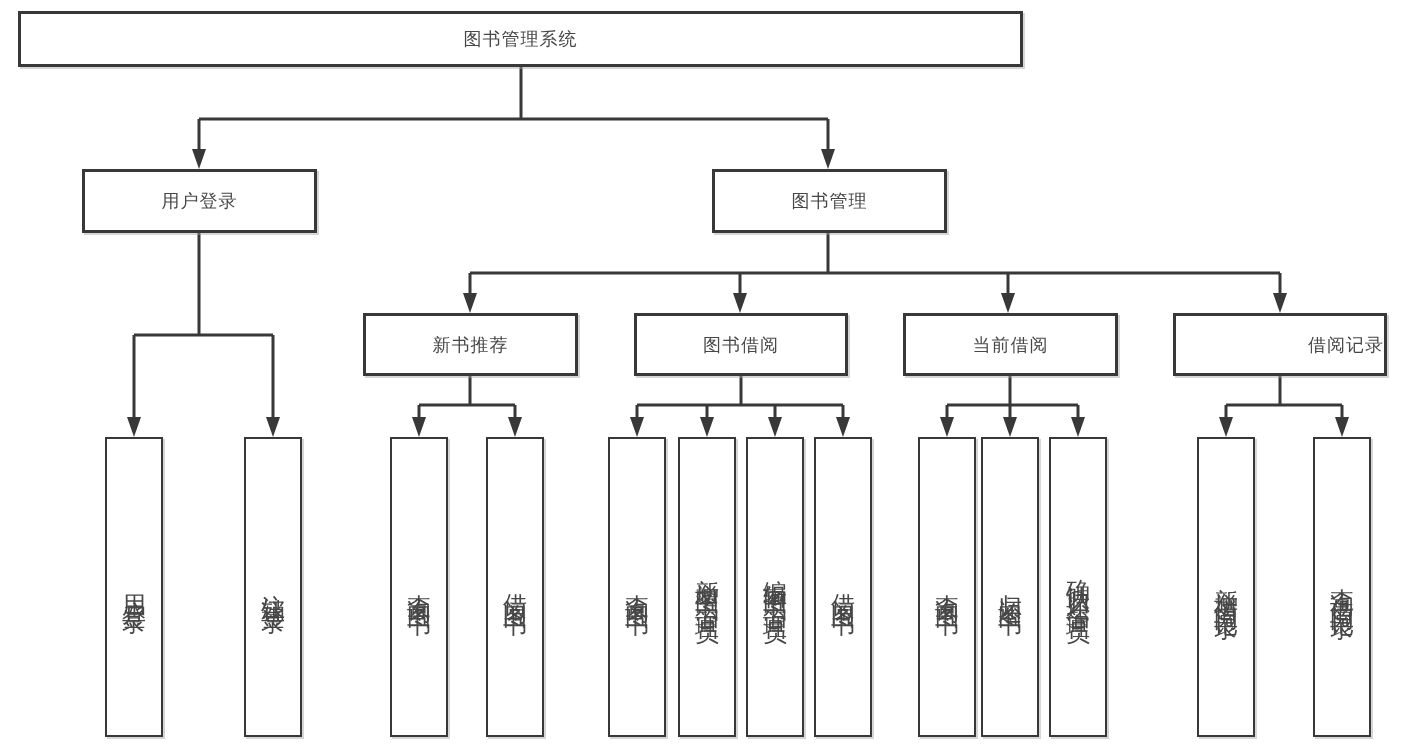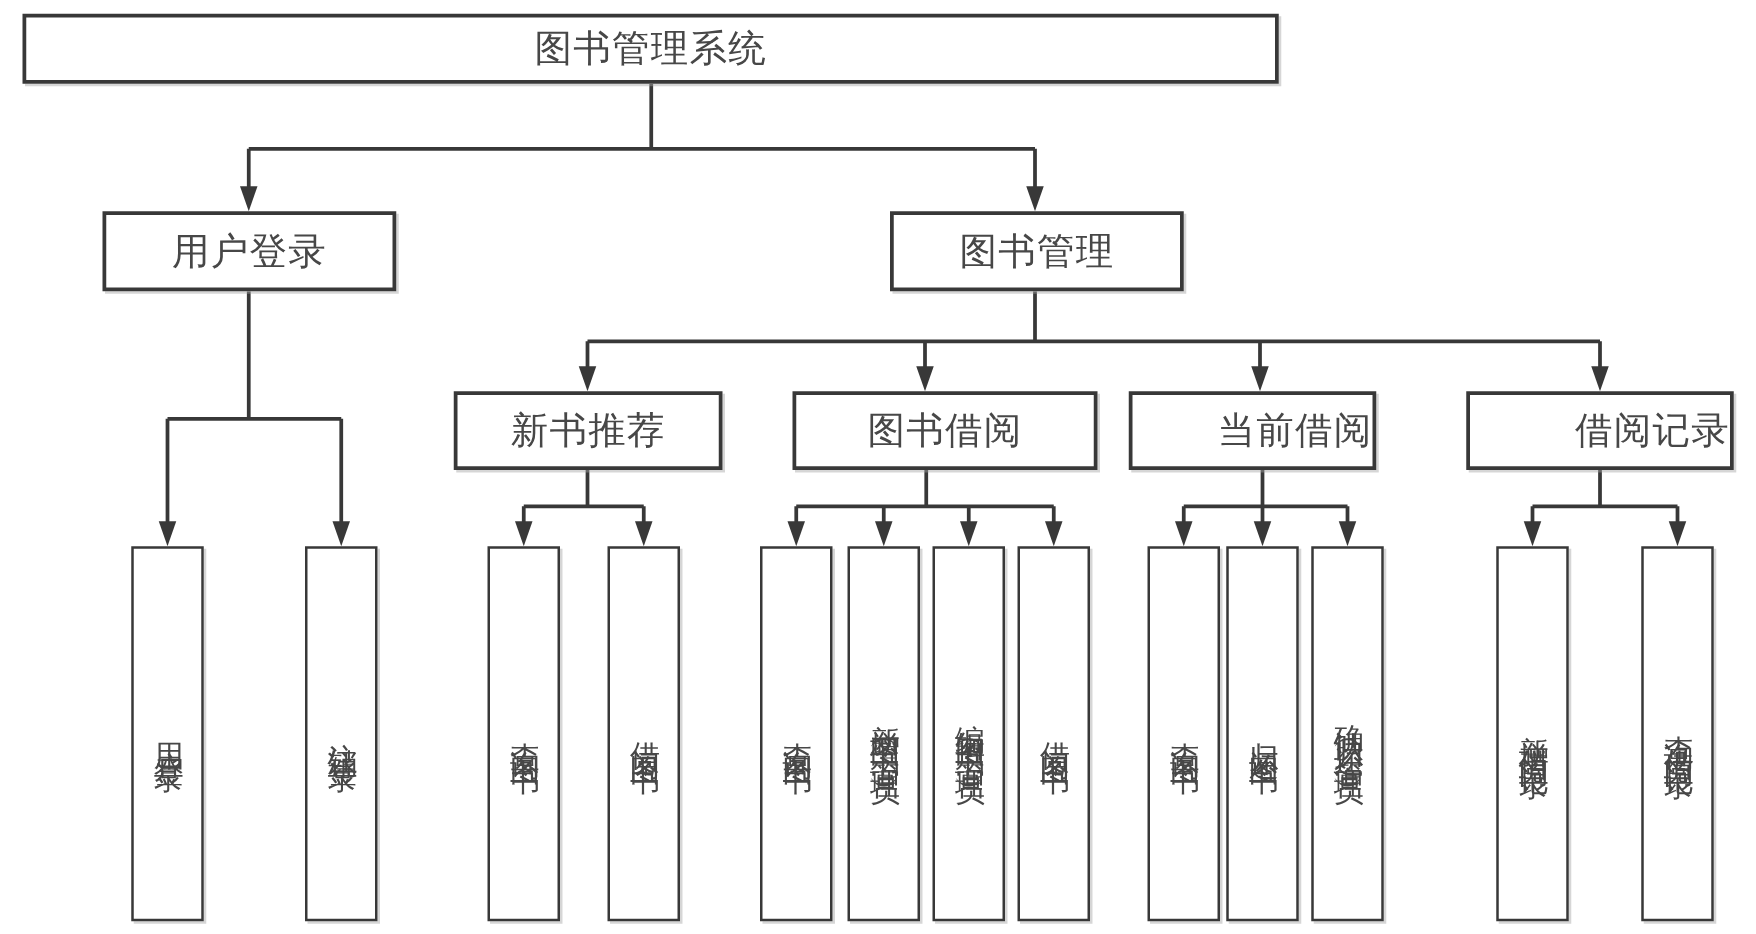--- a/index.html
+++ b/index.html
@@ -29,21 +29,21 @@
     background: #ffffff;
     border: 3px solid #383838;
     color: #474747;
     display: flex;
     align-items: center;
     justify-content: center;
     z-index: 2;
     box-shadow: 2px 2px 0 rgba(165,165,165,0.45);
   }
   .hbox {
-    font-size: 30px;
+    font-size: 18px;
     letter-spacing: 1px;
     white-space: nowrap;
   }
   .leaf {
     border-width: 2.5px;
     font-size: 24px;
   }
   .leaf span {
     writing-mode: vertical-rl;
     text-orientation: mixed;
@@ -106,24 +106,24 @@
   <div class="node hbox" style="left:82px; top:169px; width:235px; height:64px;">
     <span>用户登录</span>
   </div>
   <div class="node hbox" style="left:363px; top:313px; width:215px; height:63px;">
     <span>新书推荐</span>
   </div>
 
   <div class="node hbox" style="left:712px; top:169px; width:235px; height:64px;">
     <span>图书管理</span>
   </div>
-  <div class="node hbox" style="left:634px; top:313px; width:244px; height:63px;">
+  <div class="node hbox" style="left:634px; top:313px; width:214px; height:63px;">
     <span>图书借阅</span>
   </div>
-  <div class="node hbox" style="left:903px; top:313px; width:198px; height:63px;justify-content:flex-end;">
+  <div class="node hbox" style="left:903px; top:313px; width:215px; height:63px;">
     <span>当前借阅</span>
   </div>
   <div class="node hbox" style="left:1173px; top:313px; width:214px; height:63px;justify-content:flex-end;">
     <span>借阅记录</span>
   </div>
 
   <div class="node leaf" style="left:105px; top:437px; width:58px; height:300px;">
     <span>用户登录</span>
   </div>
   <div class="node leaf" style="left:244px; top:437px; width:58px; height:300px;">

